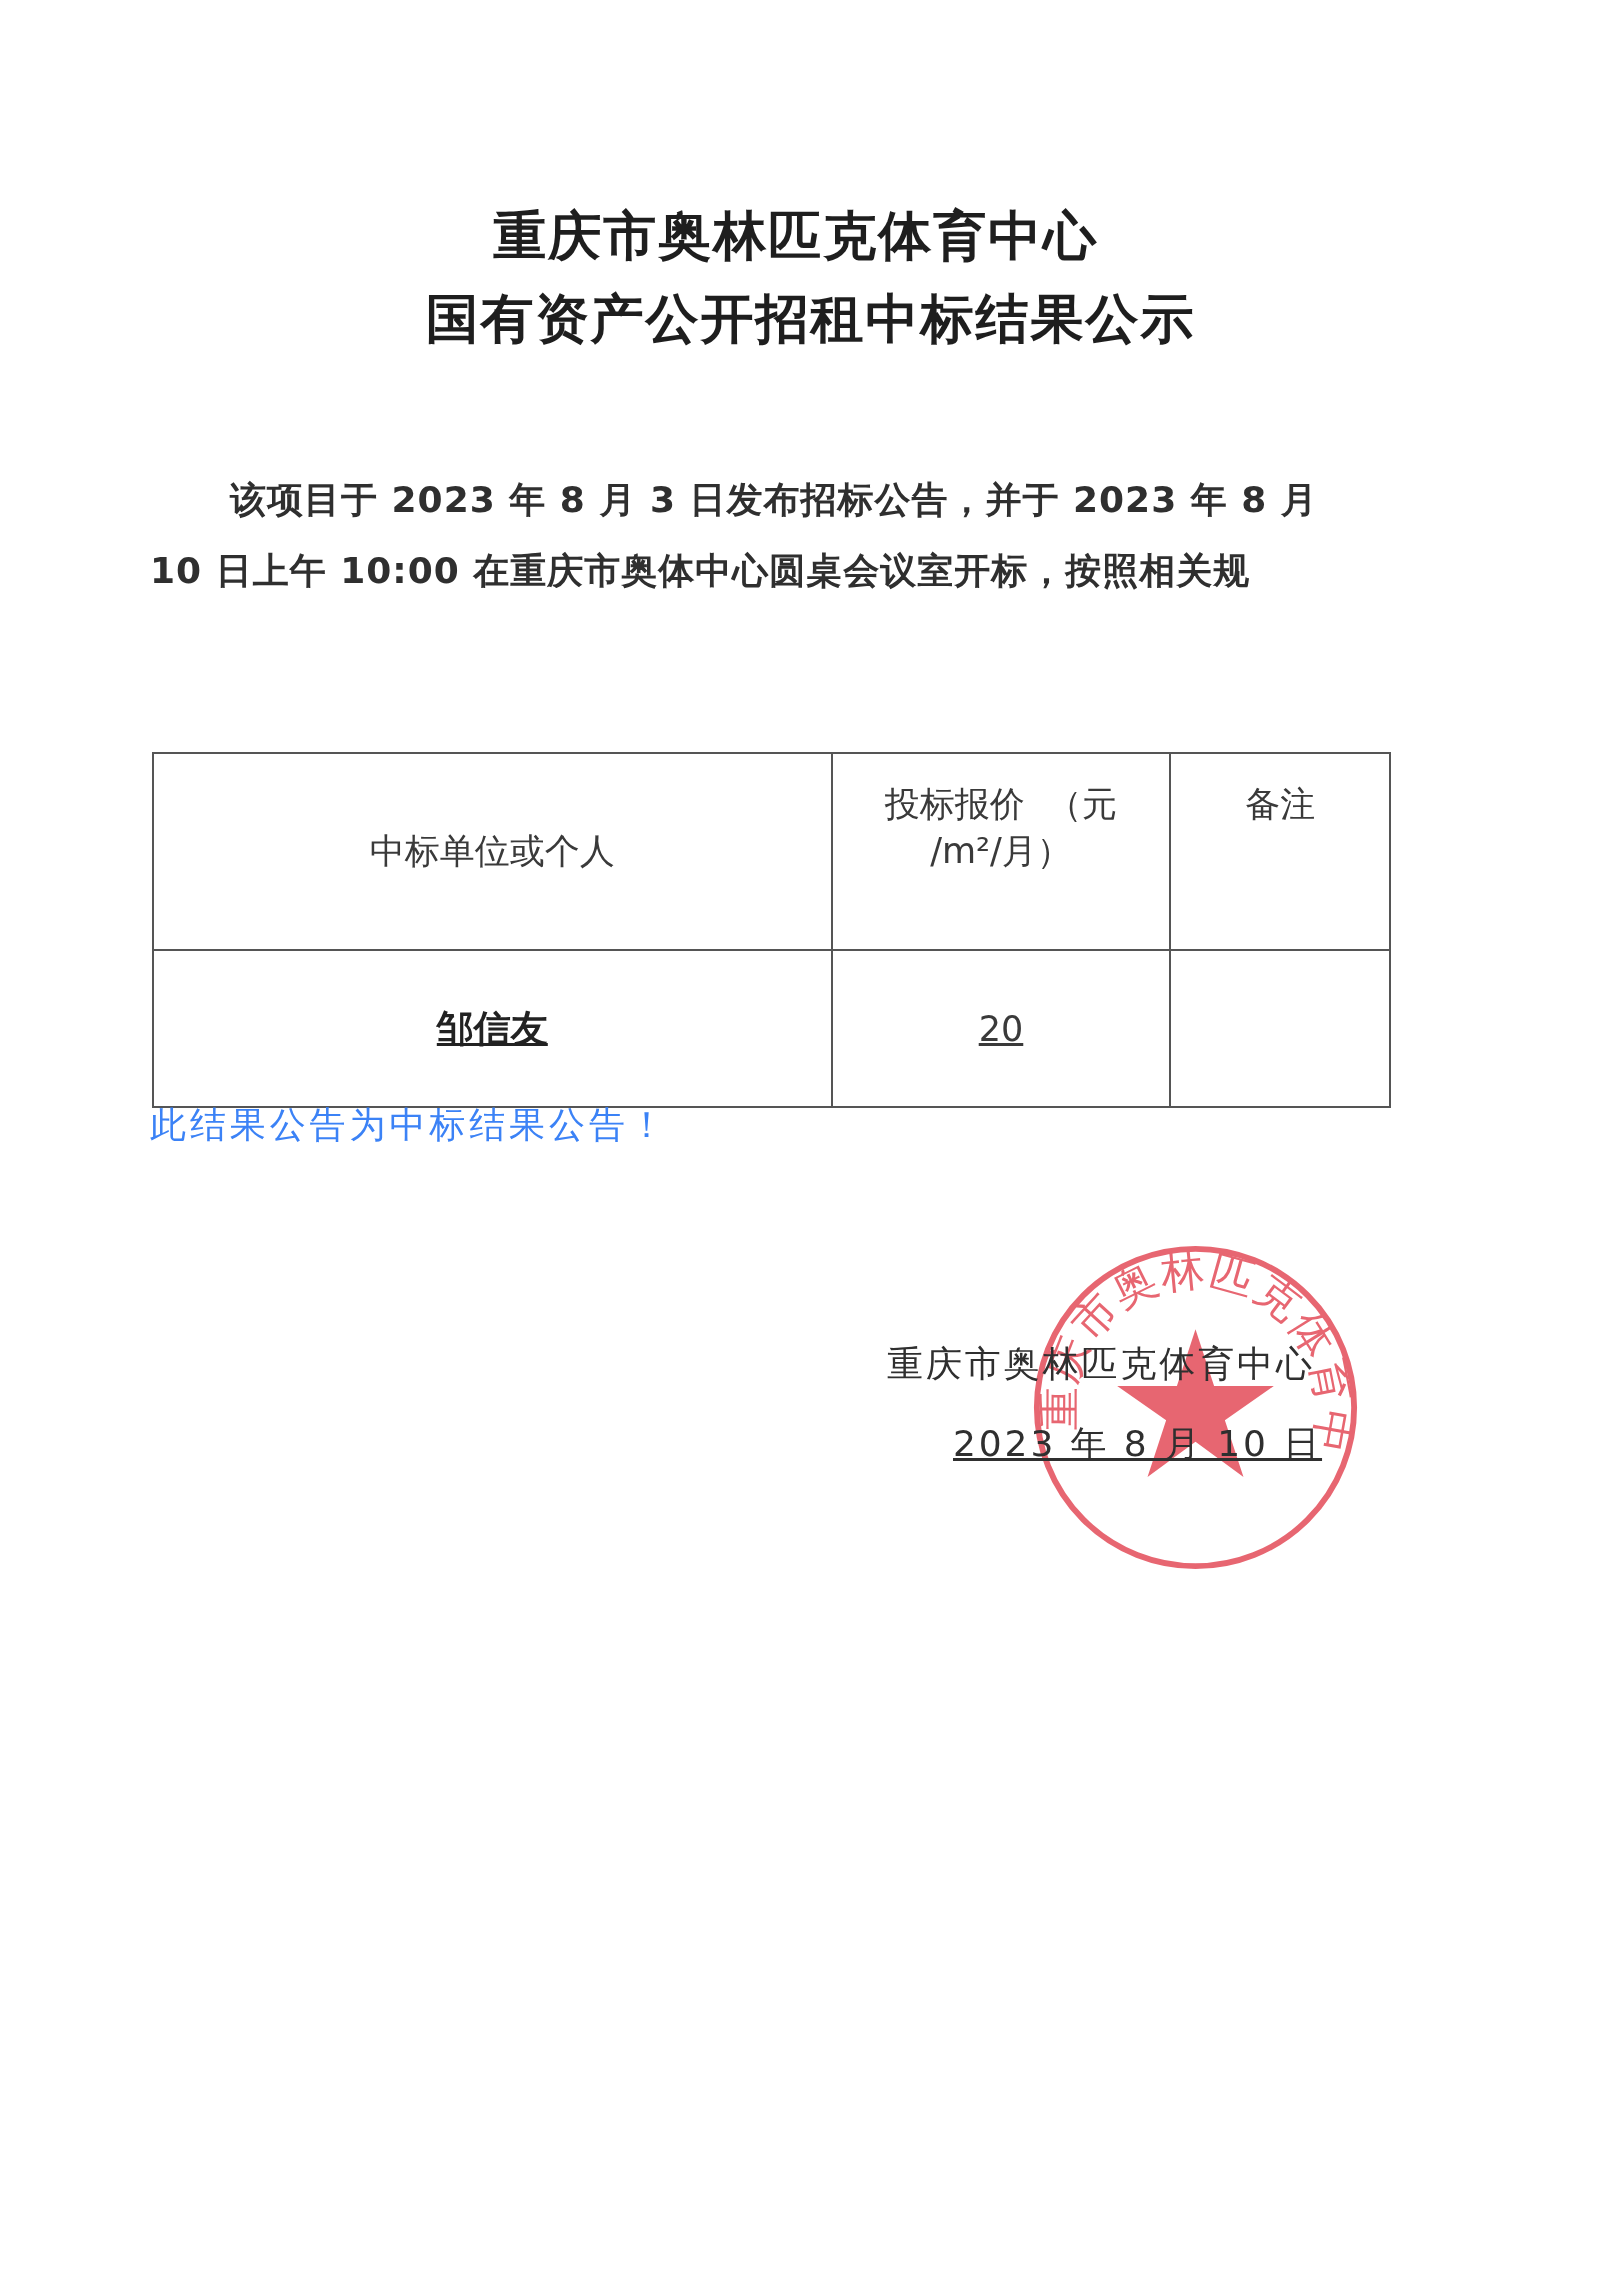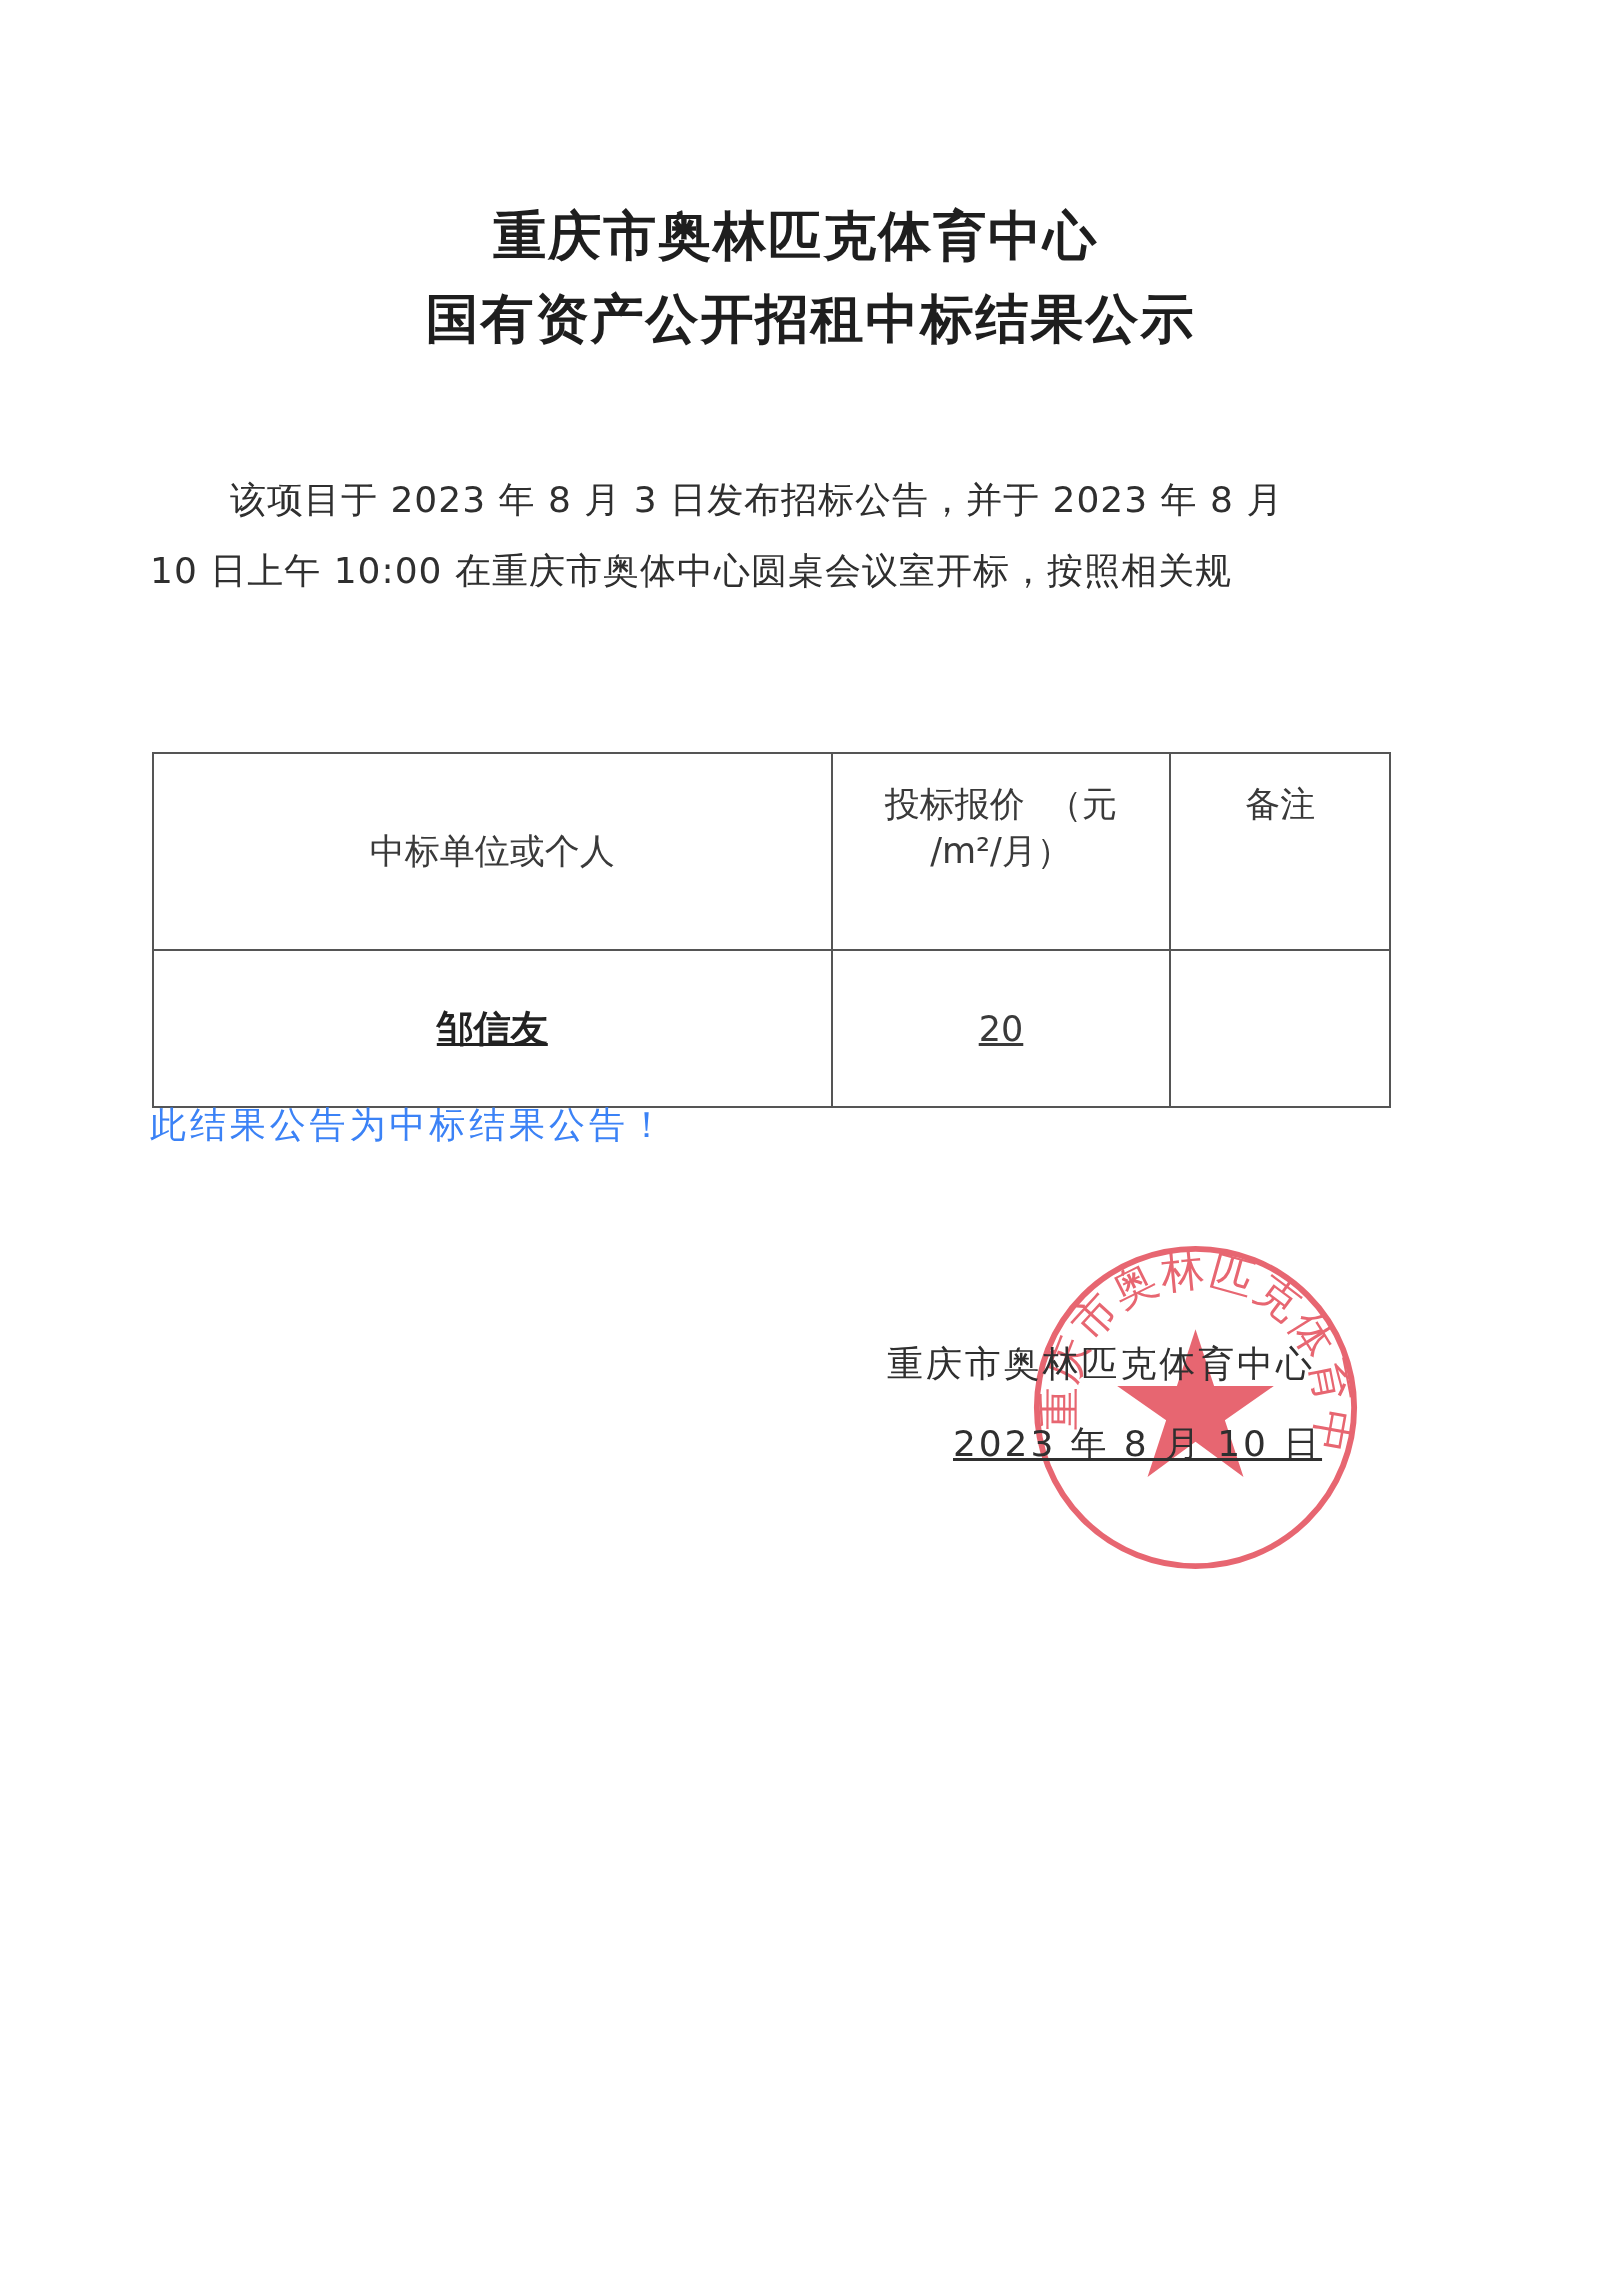--- a/index.html
+++ b/index.html
@@ -29,21 +29,21 @@
   .sign.org { left:887px; top:1340px; }
   .sign.date { left:953px; top:1420px;text-decoration:underline; }
   .stamp { position:absolute; left:1031px; top:1243px; width:329px; height:329px; opacity:0.8; }
 </style>
 </head>
 <body>
 
 <div class="title l1">重庆市奥林匹克体育中心</div>
 <div class="title l2">国有资产公开招租中标结果公示</div>
 
-<div class="para" style="top:464px;">
+<div class="para" style="top:464px;font-weight:bold;">
   <p class="indent">该项目于 2023 年 8 月 3 日发布招标公告，并于 2023 年 8 月</p>
   <p>10 日上午 10:00 在重庆市奥体中心圆桌会议室开标，按照相关规</p>
 </div>
 
 <table class="bid">
   <colgroup>
     <col style="width:680px">
       <col style="width:339px">
       <col style="width:220px">
   </colgroup>

